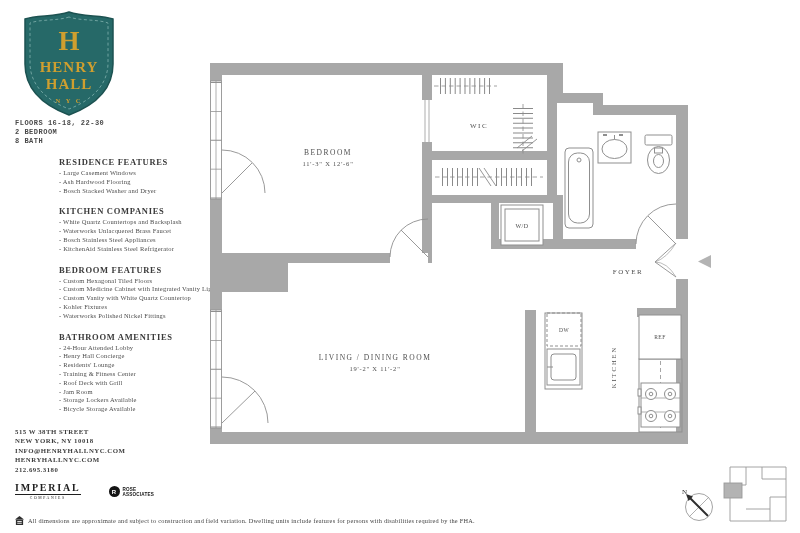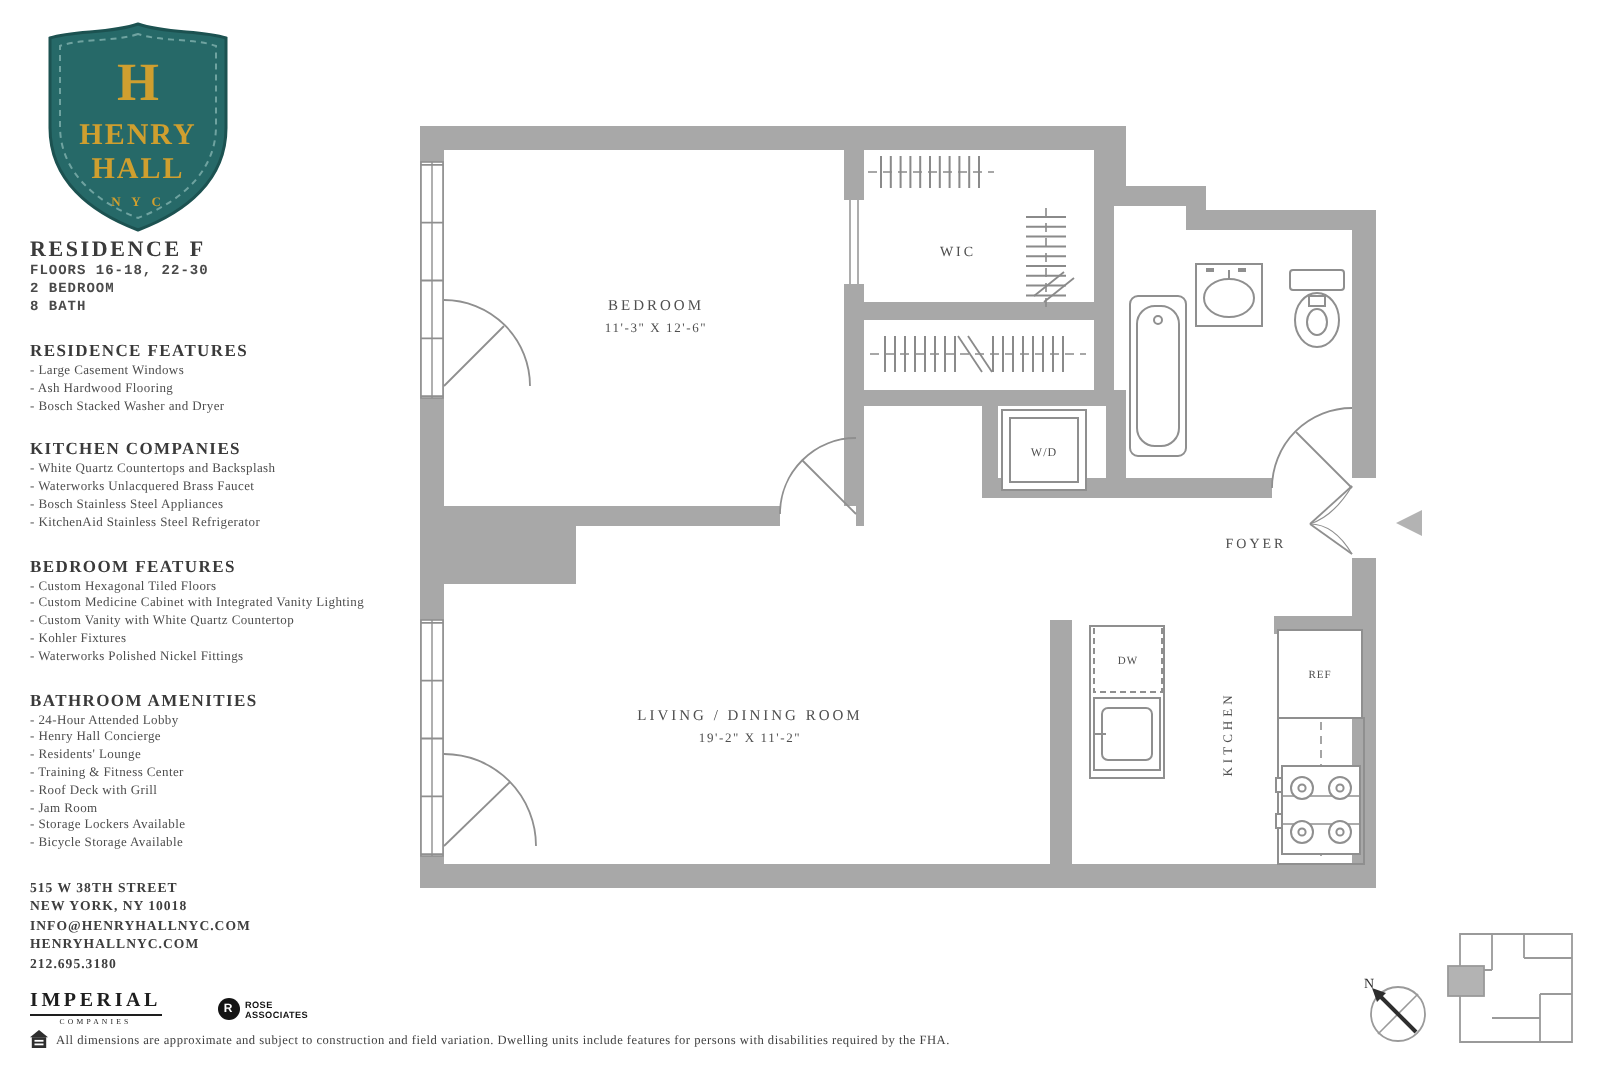--- a/index.html
+++ b/index.html
@@ -5,21 +5,21 @@
   html,body{margin:0;padding:0;background:#fff;}
   body{width:800px;height:533px;position:relative;overflow:hidden;
        font-family:"Liberation Serif",serif;color:#444;}
   .page{position:absolute;inset:0;background:#fff;}
 
   
   .logo-wrap{position:absolute;left:17px;top:8px;width:104px;height:112px;}
   .left-col{position:absolute;left:15px;top:119px;width:184px;}
   .res-title{font-size:11px;line-height:13px;font-weight:bold;letter-spacing:1.3px;color:#3b3b3b;margin:0;}
   .res-sub{font-size:7px;line-height:9px;font-weight:bold;letter-spacing:.5px;color:#4a4a4a;font-family:Liberation Mono, monospace;}
-  .section{margin-top:11px;}
+  .section{margin-top:11px;margin-left:44px;}
   .section h3{margin:0 0 2px 0;font-size:8.5px;line-height:10px;font-weight:bold;letter-spacing:.7px;color:#3a3a3a;}
   .section ul{margin:0;padding:0;list-style:none;}
   .section li{font-size:6.5px;line-height:8.8px;letter-spacing:.2px;color:#4d4d4d;white-space:nowrap;}
   .section li::before{content:"- ";}
   .contact{margin-top:13px;font-size:6.8px;line-height:9.5px;font-weight:bold;letter-spacing:.5px;color:#3e3e3e;}
   .brands{margin-top:9px;display:flex;align-items:center;gap:28px;}
   .imperial{text-align:center;color:#1e1e1e;}
   .imperial-main{font-size:10px;line-height:10px;font-weight:bold;letter-spacing:1.8px;}
   .imperial-sub{font-size:3.8px;letter-spacing:1.6px;border-top:.8px solid #1e1e1e;margin-top:1px;padding-top:1px;}
   .rose{display:flex;align-items:center;gap:3px;}
@@ -48,21 +48,20 @@
       <path d="M52,4 C38,9 20,7 8,11 L8,56 C8,82 28,98 52,107 C76,98 96,82 96,56 L96,11 C84,7 66,9 52,4 Z" fill="#266968" stroke="#1c5251" stroke-width="1.5"></path>
       <path d="M52,9 C40,13 24,11 13,15 L13,55 C13,78 31,93 52,101 C73,93 91,78 91,55 L91,15 C80,11 64,13 52,9 Z" fill="none" stroke="#6fa3a0" stroke-width="1" stroke-dasharray="3 2.5"></path>
       <text x="52" y="42" text-anchor="middle" font-size="27" font-weight="bold" fill="#cf9f2f">H</text>
       <text x="52" y="64" text-anchor="middle" font-size="15" font-weight="bold" letter-spacing="1" fill="#cf9f2f">HENRY</text>
       <text x="52" y="81" text-anchor="middle" font-size="15" font-weight="bold" letter-spacing="1" fill="#cf9f2f">HALL</text>
       <text x="52" y="95" text-anchor="middle" font-size="6.5" font-weight="bold" letter-spacing="2" fill="#cf9f2f">N Y C</text>
     </svg>
   </div>
 
   <div class="left-col">
-    <h1 class="res-title">RESIDENCE F</h1>
     <div class="res-sub">FLOORS 16-18, 22-30</div>
     <div class="res-sub">2 BEDROOM</div>
     <div class="res-sub">8 BATH</div>
 
     <div class="section">
       <h3>RESIDENCE FEATURES</h3>
       <ul>
         <li>Large Casement Windows</li>
         <li>Ash Hardwood Flooring</li>
         <li>Bosch Stacked Washer and Dryer</li>

